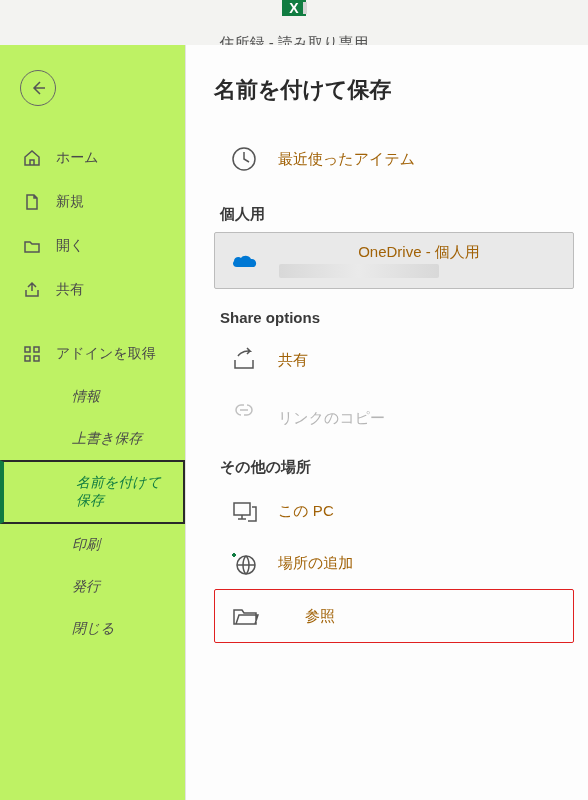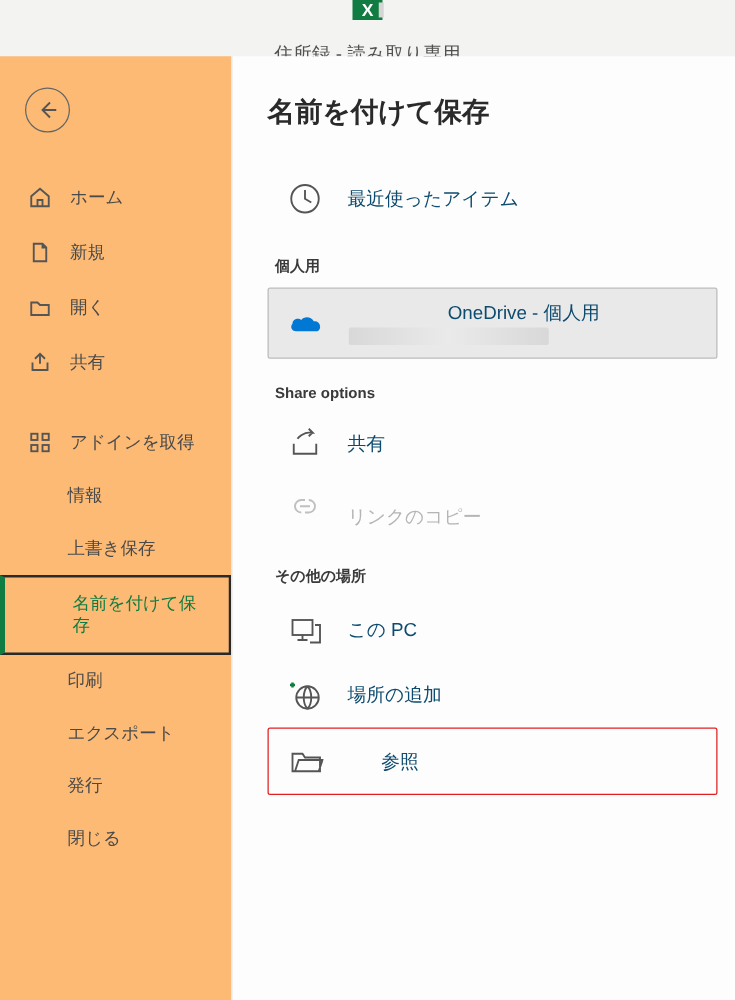--- a/index.html
+++ b/index.html
@@ -48,21 +48,21 @@
     .title-text {
       color: #505050;
       font-size: 15px;
     }
     .body-area {
       flex: 1;
       display: flex;
     }
     .sidebar {
       width: 185px;
-      background: #fdba74;
+      background: #bef264;
       padding-top: 25px;
       display: flex;
       flex-direction: column;
     }
     .back-btn {
       margin-left: 20px;
       width: 36px;
       height: 36px;
       border: 1.5px solid #666;
       border-radius: 50%;
@@ -75,21 +75,22 @@
     .nav-item {
       display: flex;
       align-items: center;
       padding: 12px 14px 12px 22px;
       gap: 14px;
       color: #4a4a4a;
       font-size: 14px;
       cursor: pointer;
     }
     .nav-item.indent {
-      padding-left: 54px;
+      padding-left: 72px;
+      font-style: italic;
     }
     .nav-item.selected {
       border: 2px solid #2a2a2a;
       border-left: 4px solid #107c41;
       color: #107c41;
     }
     .icon-box {
       width: 20px;
       height: 20px;
       display: flex;
@@ -104,32 +105,32 @@
       padding: 30px 14px 0 28px;
       border-left: 1px solid #e3e3e0;
     }
     .main h1 {
       font-size: 22px;
       font-weight: 700;
       color: #2a2a2a;
       margin-bottom: 28px;
     }
     .section-label {
-      font-size: 12px;
+      font-size: 15px;
       font-weight: 700;
       color: #3a3a3a;
       margin: 20px 0 8px 6px;
     }
     .loc-item {
       display: flex;
       align-items: center;
       gap: 18px;
       padding: 10px 14px;
       font-size: 15px;
-      color: #0c4a6e;
+      color: #a16207;
       cursor: pointer;
       border-radius: 2px;
     }
     .loc-item .icon-box { width: 32px; height: 32px; }
     .loc-item.selected-box {
       background: #e9e9e9;
       border: 1px solid #bcbcbc;
       text-align: center;
     }
     .loc-item.highlight-red {
@@ -228,23 +229,20 @@
     </div>
 
     <div class="nav-item indent selected">
       <span>名前を付けて保存</span>
     </div>
 
     <div class="nav-item indent">
       <span>印刷</span>
     </div>
 
-    <div class="nav-item indent">
-      <span>エクスポート</span>
-    </div>
 
     <div class="nav-item indent">
       <span>発行</span>
     </div>
 
     <div class="nav-item indent">
       <span>閉じる</span>
     </div>
   </div>
 

